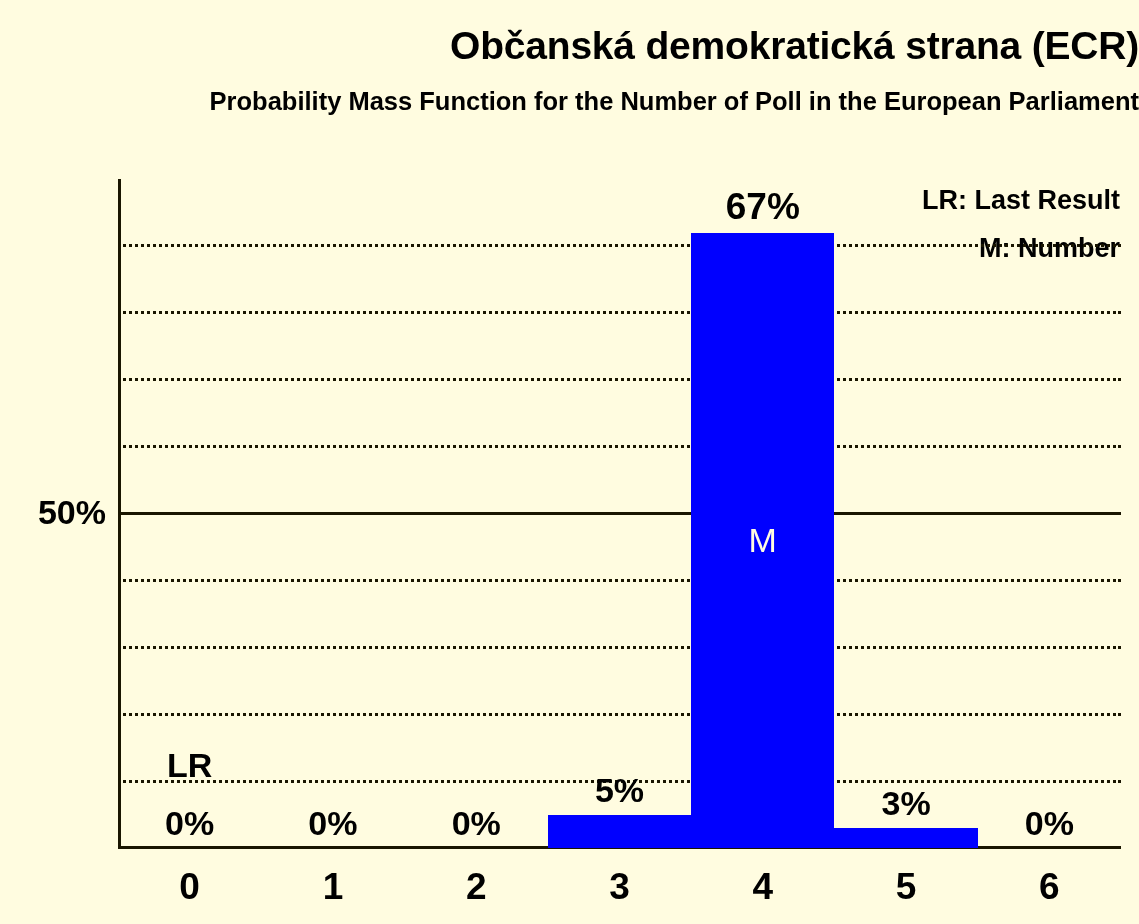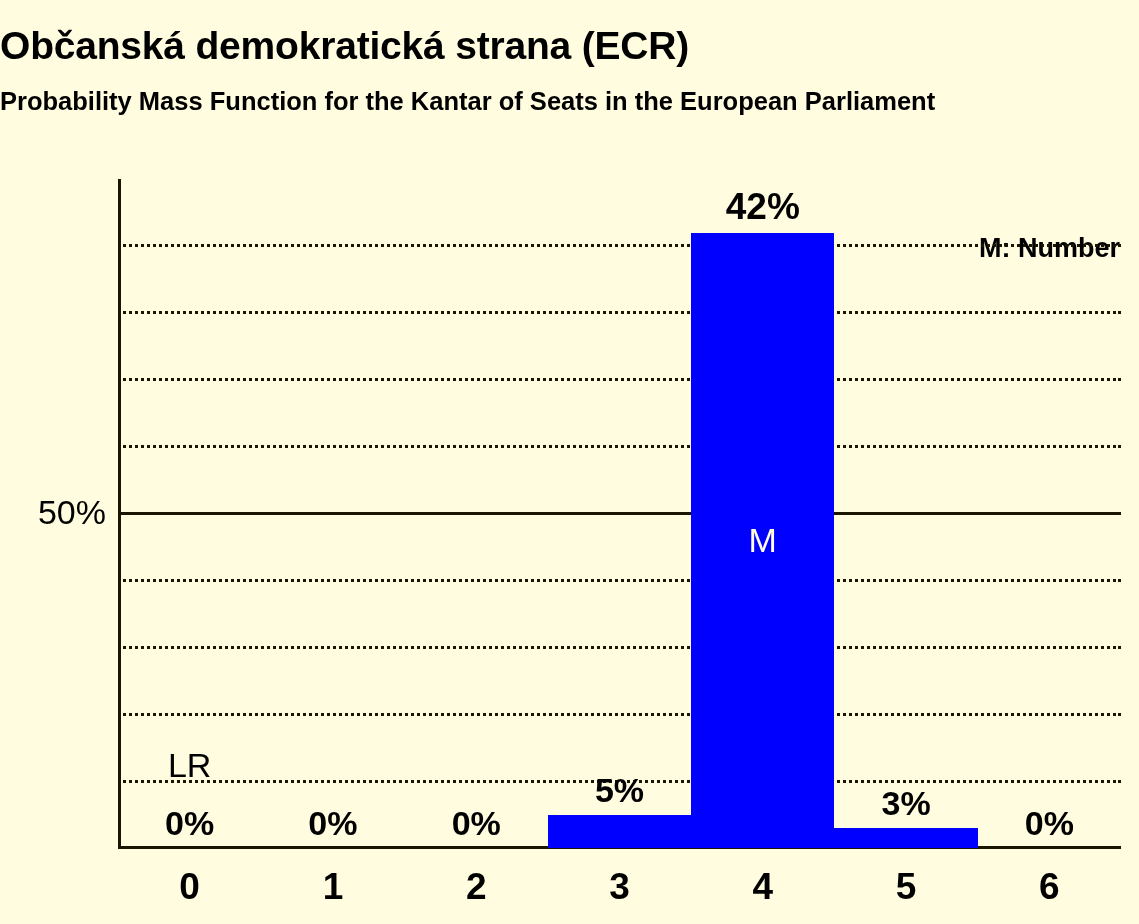--- a/index.html
+++ b/index.html
@@ -19,21 +19,21 @@
     width: 1139px;
     height: 924px;
     background: #fffce0;
   }
 
   
   .title {
     position: absolute;
     left: 0;
     width: 1139px;
-    text-align: left;
+    text-align: right;
     font-weight: bold;
     white-space: nowrap;
   }
   #chart-title {
     top: 24px;
     font-size: 39px;
     letter-spacing: -0.2px;
   }
   #chart-subtitle-1 {
     top: 87px;
@@ -120,40 +120,40 @@
   }
   .value-label.big {
     font-size: 37px;
   }
 
   
   #lr-marker {
     position: absolute;
     text-align: center;
     font-size: 34px;
-    font-weight: normal;
+    font-weight: bold;
     color: #000;
     white-space: nowrap;
   }
 
   
   .x-tick {
     position: absolute;
     top: 866px;
     text-align: center;
     font-size: 37px;
     font-weight: bold;
     color: #000;
   }
   #y-tick-50 {
     position: absolute;
     right: 1139px;
     text-align: right;
     font-size: 34px;
-    font-weight: normal;
+    font-weight: bold;
     color: #000;
     white-space: nowrap;
   }
 
   
   .legend-entry {
     position: absolute;
     right: 19px;
     text-align: right;
     font-size: 27px;
@@ -163,24 +163,25 @@
   }
   #legend-lr { top: 185px; }
   #legend-m  { top: 233px; }
 </style>
 </head>
 <body>
 
 <div id="canvas">
 
   <div class="title" id="chart-title">Občanská demokratická strana (ECR)</div>
-  <div class="title" id="chart-subtitle-1">Probability Mass Function for the Kantar of Seats in the European Parliament</div>
+  <div class="title" id="chart-subtitle-1">Probability Mass Function for the Number of Poll in the European Parliament</div>
 
   <div id="copyright">© 2024 Filip van Laenen</div>
 
+  <div class="legend-entry" id="legend-lr">LR: Last Result</div>
   <div class="legend-entry" id="legend-m">M: Number</div>
 
   <div id="y-axis-line"></div>
   <div id="x-axis-line"></div>
 
   <div id="plot">
     <div id="gridlines-layer">
         <div class="gridline" style="top: 600.6px;"></div>
         <div class="gridline" style="top: 533.7px;"></div>
         <div class="gridline" style="top: 466.8px;"></div>
@@ -193,21 +194,21 @@
       </div>
     <div id="bars-layer">
         <div class="value-label" style="left: 0px; width: 143.286px; top: 625px;">0%</div>
         <div class="value-label" style="left: 143.286px; width: 143.286px; top: 625px;">0%</div>
         <div class="value-label" style="left: 286.571px; width: 143.286px; top: 625px;">0%</div>
         <div class="bar" style="left: 429.857px; top: 635.55px; width: 143.286px; height: 33.45px;"></div>
         <div class="value-label" style="left: 429.857px; width: 143.286px; top: 591.55px;">5%</div>
         <div class="bar" style="left: 573.143px; top: 53.52px; width: 143.286px; height: 615.48px;">
           <div class="bar-median-label" style="top: 290.74px;">M</div>
         </div>
-        <div class="value-label big" style="left: 573.143px; width: 143.286px; top: 6.52px;">42%</div>
+        <div class="value-label big" style="left: 573.143px; width: 143.286px; top: 6.52px;">67%</div>
         <div class="bar" style="left: 716.429px; top: 648.93px; width: 143.286px; height: 20.07px;"></div>
         <div class="value-label" style="left: 716.429px; width: 143.286px; top: 604.93px;">3%</div>
         <div class="value-label" style="left: 859.714px; width: 143.286px; top: 625px;">0%</div>
       </div>
   </div>
 
   <div id="y-tick-50" style="right: 1033px; top: 492.5px;">50%</div>
 
   <div id="xticks-layer">
       <div class="x-tick" style="left: 118px; width: 143.286px;">0</div>

